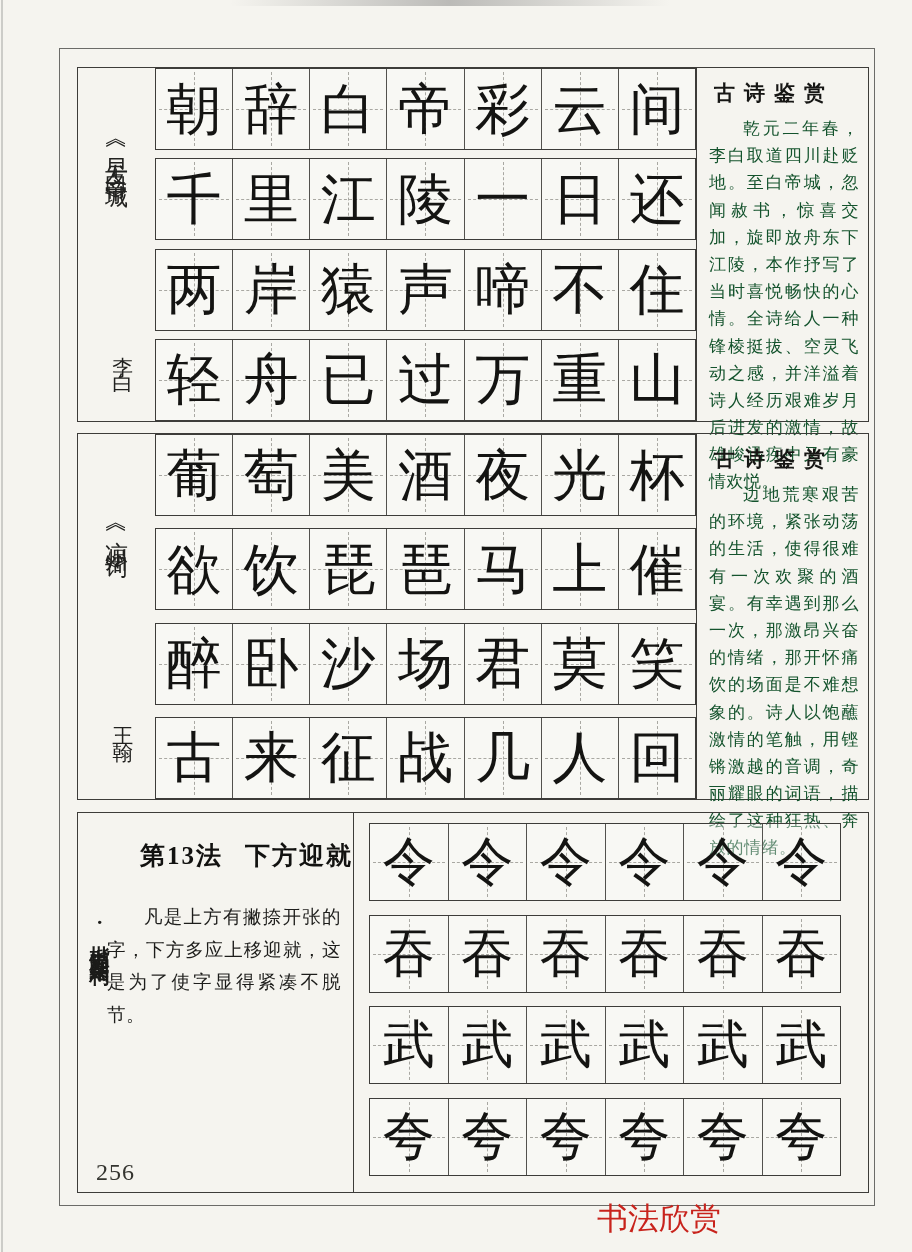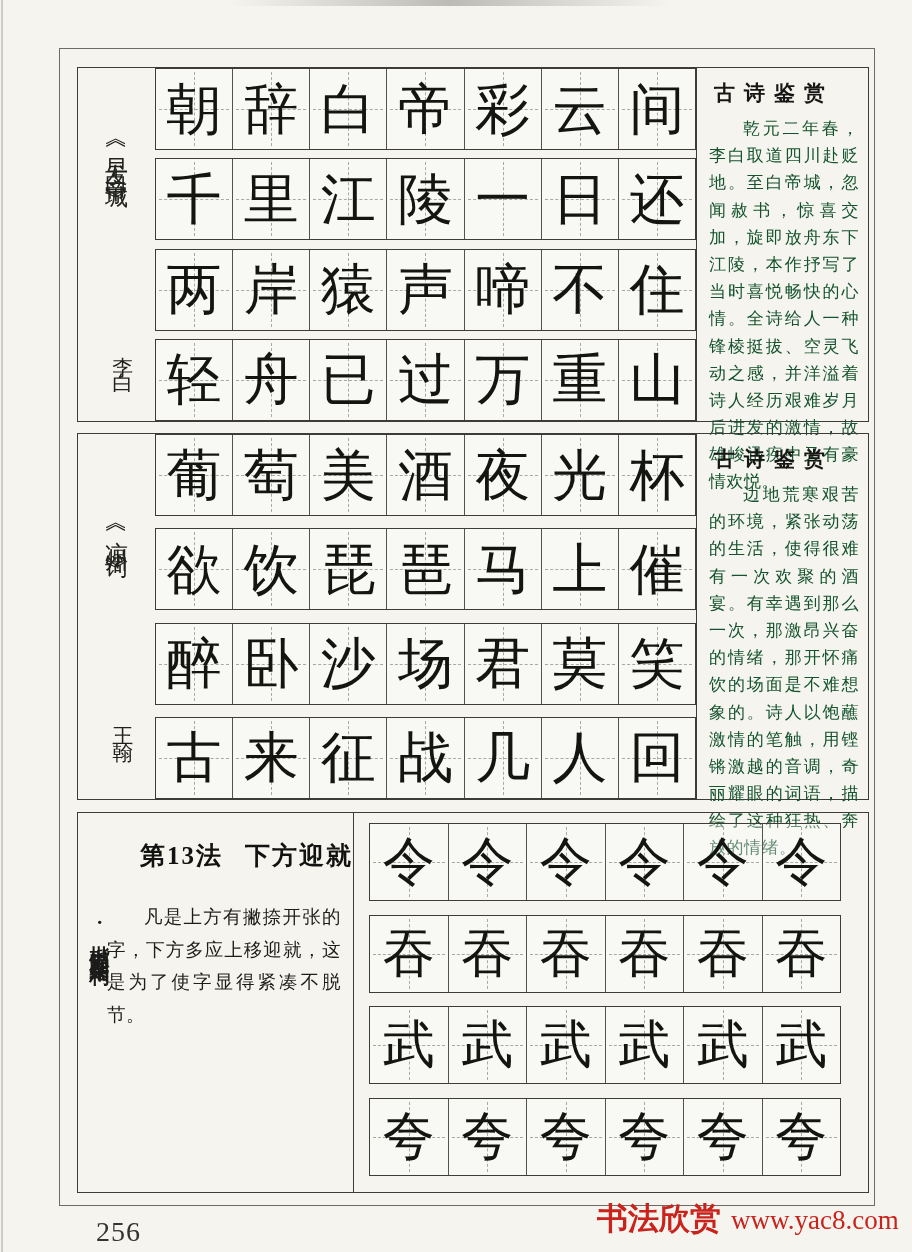--- a/index.html
+++ b/index.html
@@ -118,28 +118,28 @@
   .practice-col {
     flex:1 1 auto;
     padding:10px 27px 16px 15px;
     display:flex; flex-direction:column; justify-content:space-between;
   }
   .practice-col .strip { height:78px; }
   .practice-col .glyph { font-size:52px; }
 
   
   .page-number {
-    position:absolute; left:96px; top:1216px;
-    font-size:28px; color:#34342f; letter-spacing:1px;
+    position:absolute; left:96px; top:1159px;
+    font-size:24px; color:#34342f; letter-spacing:1px;
   }
   .watermark {
     position:absolute; left:597px; top:1198px; width:312px;
     display:flex; align-items:baseline; gap:10px; white-space:nowrap;
   }
-  .wm-cn  { font-size:31px; font-weight:bold; }
+  .wm-cn  { font-size:31px; font-weight:normal; }
   .wm-url { font-size:27px; font-family:"Liberation Serif","DejaVu Serif",serif; }
 </style>
 </head>
 <body>
 
 <div class="scan-smudge-top"></div>
 <div class="scan-edge-left"></div>
 <div class="outer-frame"></div>
 
 <div class="section" id="sec1">
@@ -438,14 +438,13 @@
         <div class="cell">
           <span class="glyph">夸</span>
         </div>
       </div>
   </div>
 </div>
 
 <div class="page-number">256</div>
 <div class="watermark" id="watermark" style="color: rgb(200, 35, 28);">
   <span class="wm-cn">书法欣赏</span>
-  <span class="wm-url">www.yac8.com</span>
 </div>
 
 </body></html>

